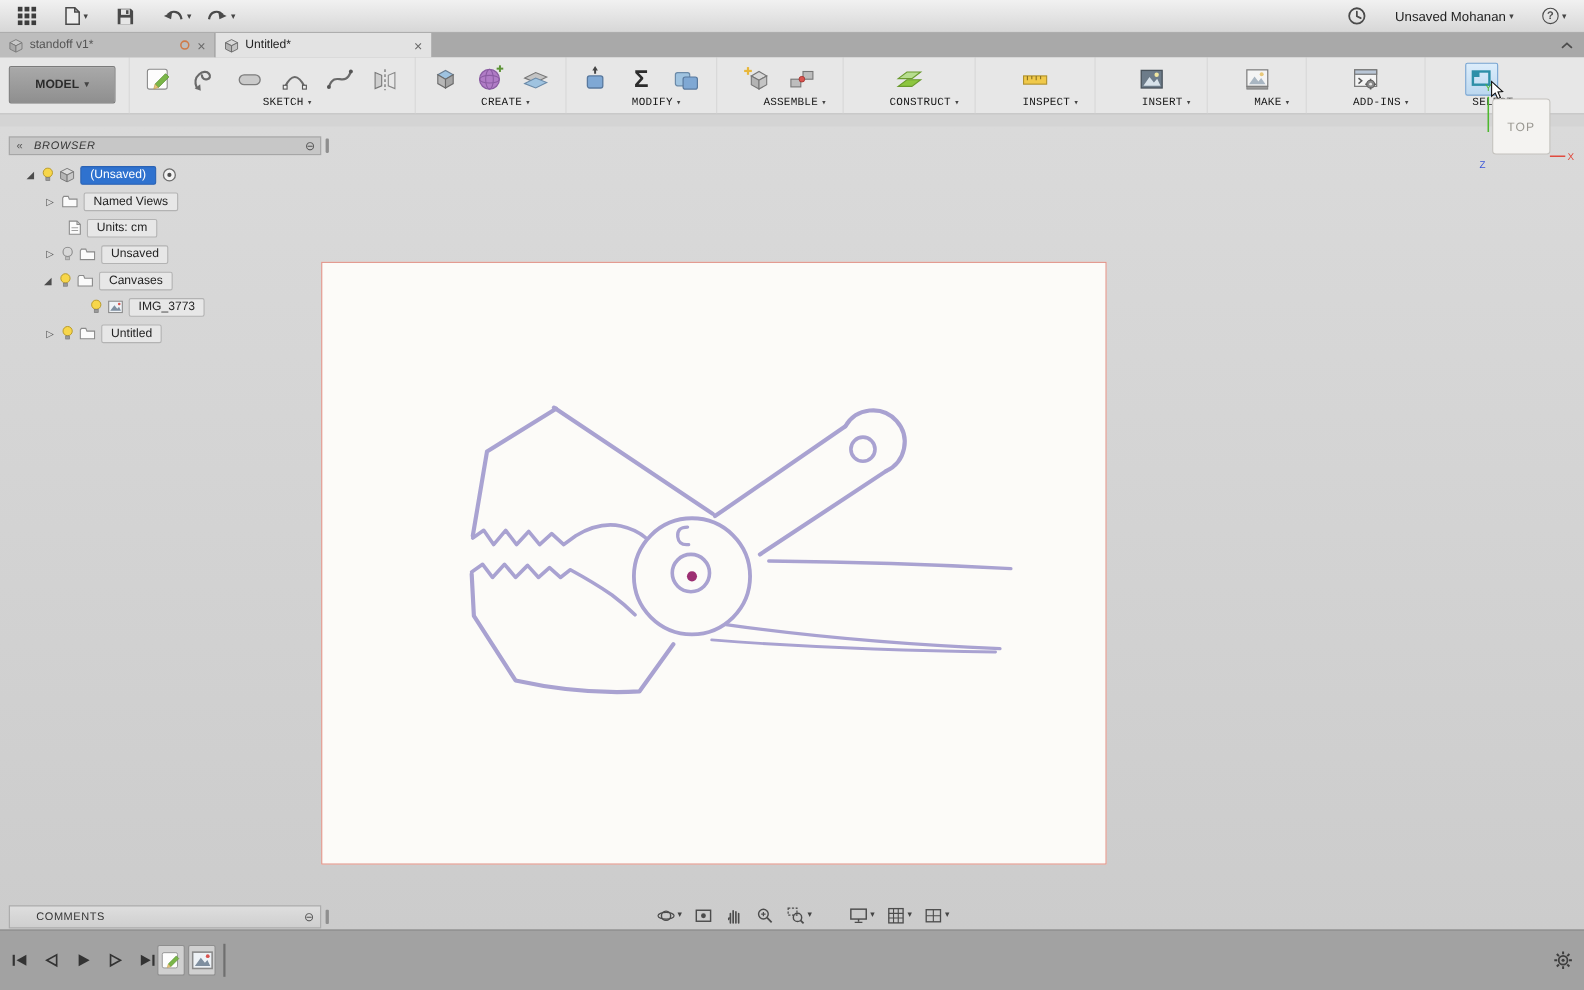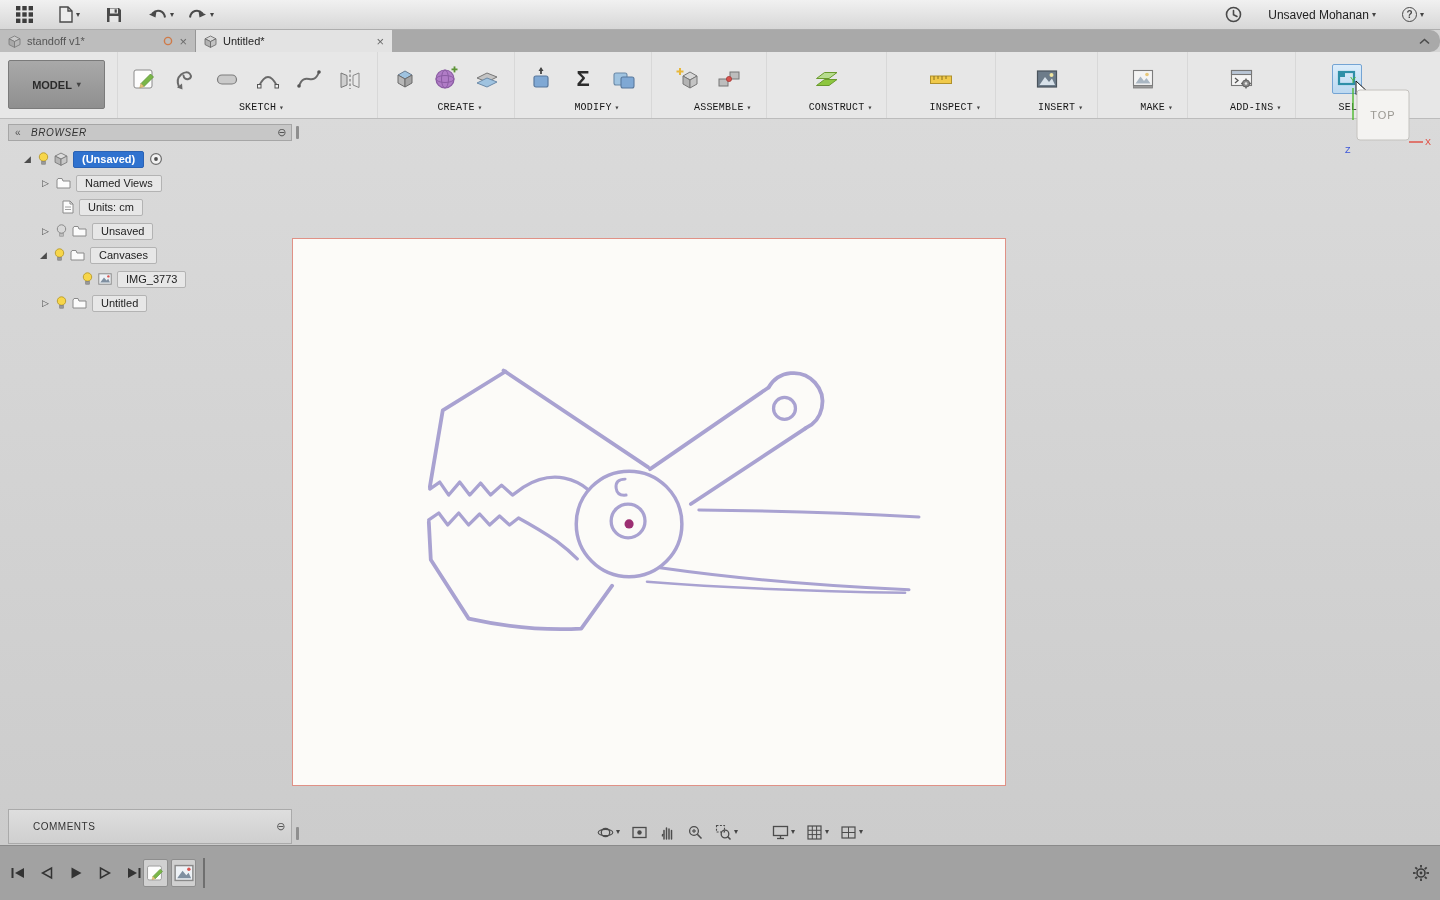--- a/index.html
+++ b/index.html
@@ -30,36 +30,36 @@
   .user-label { font-size:12px; color:#222; }
   .help-circle {
     width:15px; height:15px; border:1.5px solid #4a4a4a; border-radius:50%;
     display:flex; align-items:center; justify-content:center;
     font-size:10px; font-weight:bold; color:#4a4a4a;
   }
 
   
   .tabbar {
     position:absolute; top:30px; left:0; right:0; height:22px;
-    background:#a9a9a9; display:flex; align-items:stretch; z-index:39;border-radius:10px;
+    background:#a9a9a9; display:flex; align-items:stretch; z-index:39;
   }
   .doc-tab {
     width:196px; display:flex; align-items:center; gap:6px;
     padding:0 8px; font-size:11px; cursor:pointer;
   }
   .doc-tab.inactive { background:#bdbdbd; color:#555; border-right:1px solid #969696; }
   .doc-tab.active { background:#e3e3e3; color:#1f1f1f; }
   .tab-label { flex:1; white-space:nowrap; overflow:hidden; }
   .tab-close { font-size:13px; color:#6a6a6a; line-height:1; cursor:pointer; }
   .tabbar-spacer { flex:1; }
   .tabbar-collapse { display:flex; align-items:center; padding:0 10px; cursor:pointer; }
 
   
   .ribbon {
-    position:absolute; top:52px; left:0; right:0; height:67px;
+    position:absolute; top:52px; left:0; right:0; height:52px;
     background:#e7e7e7; border-bottom:1px solid #bcbcbc;
     display:flex; align-items:stretch; padding-left:8px; z-index:38;
   }
   .workspace-btn {
     width:97px; margin:8px 12px 9px 0; cursor:pointer;
     background:linear-gradient(#a9a9a9,#8f8f8f);
     border:1px solid #7b7b7b; border-radius:2px;
     font-family:inherit; font-size:11px; font-weight:bold; color:#2b2b2b;
     display:flex; align-items:center; justify-content:center; gap:5px;
   }
@@ -109,39 +109,39 @@
     position:absolute; width:3px; height:13px; background:#8f8f8f; border-radius:1px; z-index:10;
   }
   .btree { position:absolute; left:8px; top:32px; z-index:10; font-size:11px; color:#222; }
   .brow { display:flex; align-items:center; height:24px; gap:5px; }
   .exp { width:11px; font-size:9px; color:#4c4c4c; text-align:center; cursor:pointer; }
   .pill {
     display:inline-flex; align-items:center; height:17px;
     background:rgba(231,231,231,.96); border:1px solid #b3b3b3;
     border-radius:2px; padding:0 8px; cursor:pointer; white-space:nowrap;
   }
-  .pill.selected { background:#2f72cf; border-color:#2a62b4; color:#fff; font-weight:bold; }
+  .pill.selected { background:#2f72cf; border-color:#2a62b4; color:#fff; font-weight:normal; }
 
   
   .viewcube { position:absolute; left:1341px; top:74px; width:92px; height:84px; z-index:41; }
 
   
   .navbar {
     position:absolute; left:596px; bottom:2px; height:22px;
     display:flex; align-items:center; gap:9px; z-index:10;
   }
   .nav-btn {
     display:flex; align-items:center; gap:2px; background:none; border:none;
     padding:1px; cursor:pointer;
   }
   .nav-gap { width:14px; }
 
   
   .comments {
-    position:absolute; left:8px; bottom:1px; width:284px; height:35px;
+    position:absolute; left:8px; bottom:1px; width:284px; height:21px;
     background:linear-gradient(#dedede,#cfcfcf); border:1px solid #aaaaaa;
     display:flex; align-items:center; font-size:10px; color:#333;
     letter-spacing:.5px; z-index:10;
   }
   .cm-title { flex:1; padding-left:24px; }
   .cm-minus { padding:0 5px; color:#555; font-size:11px; cursor:pointer; }
 
   
   .timeline {
     position:absolute; left:0; right:0; bottom:0; height:55px;

